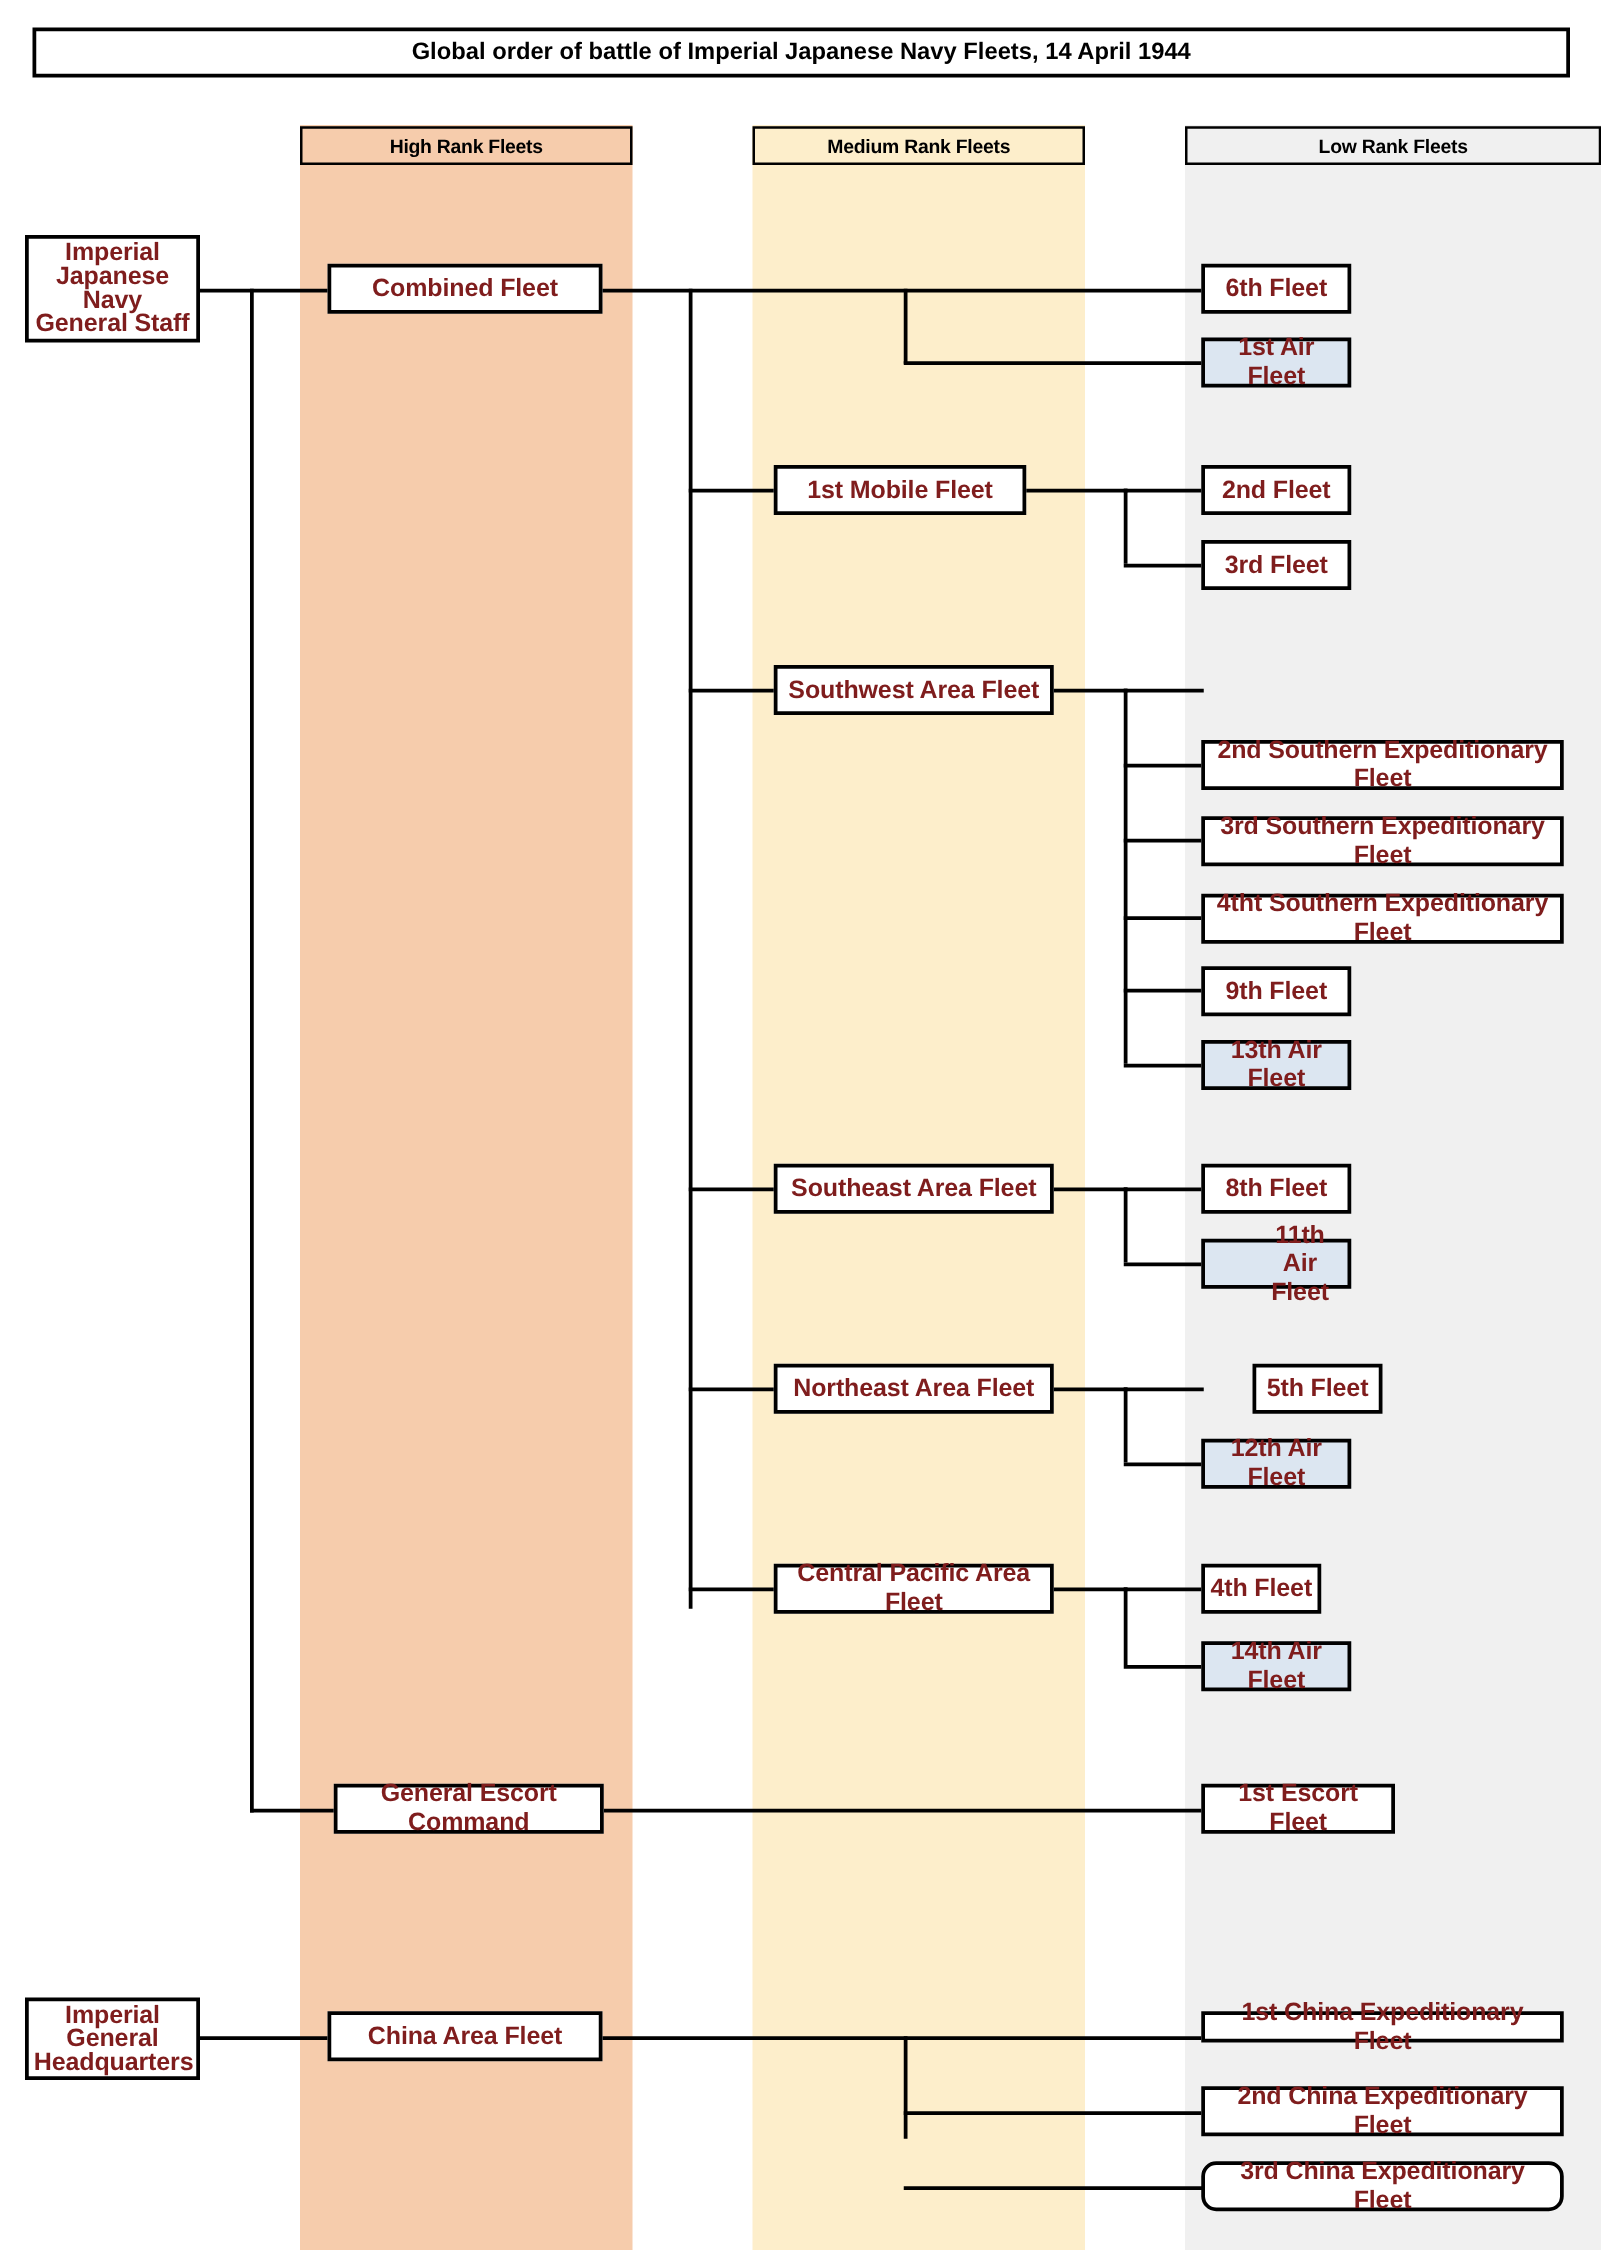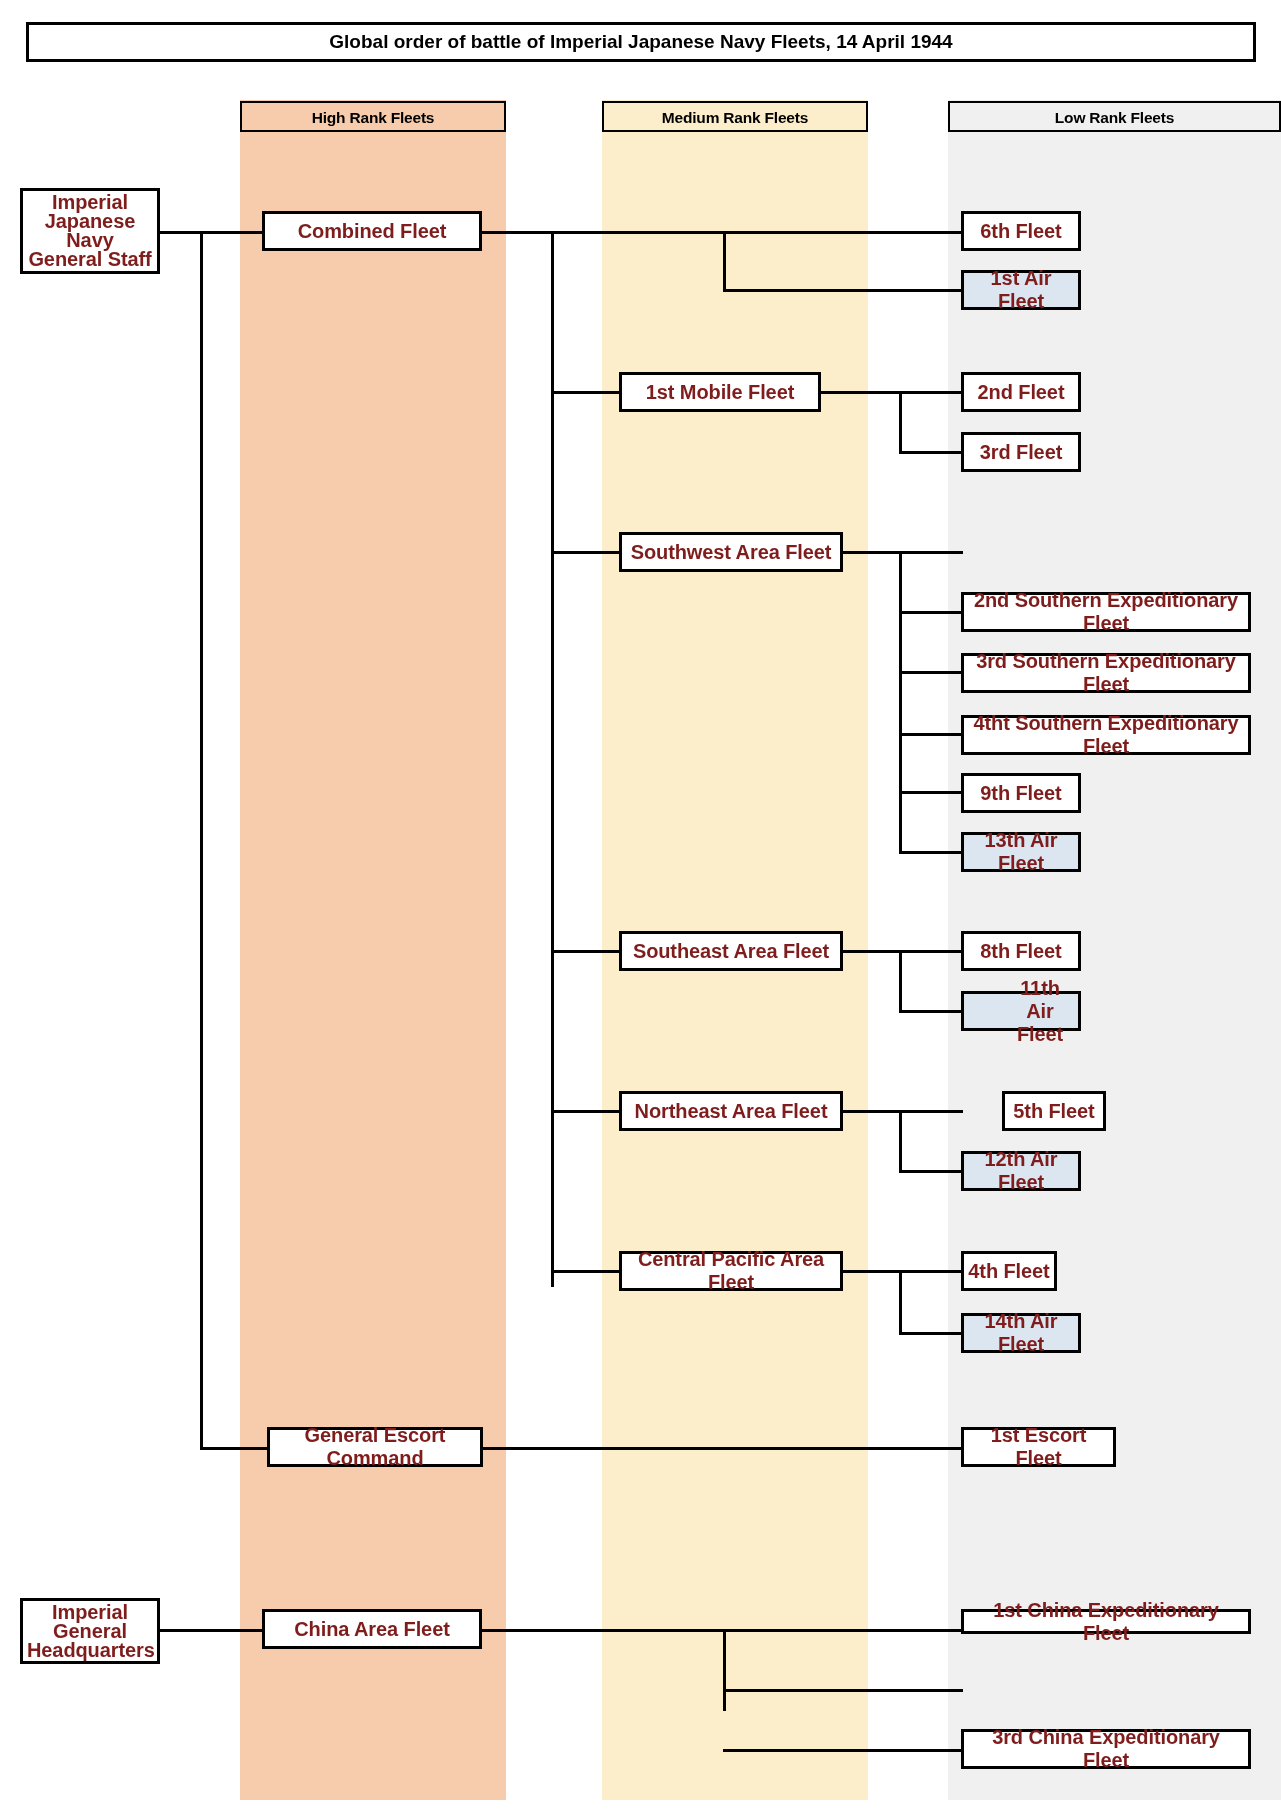--- a/index.html
+++ b/index.html
@@ -250,17 +250,20 @@
     <span class="ln">Imperial General</span>
     <span class="ln">Headquarters</span>
   </div>
 
   <div class="node" style="left:262px; top:1609px; width:220px; height:40px;">
     <span>China Area Fleet</span>
   </div>
   <div class="node" style="left:961px; top:1609px; width:290px; height:25px;">
     <span>1st China Expeditionary  Fleet</span>
   </div>
-  <div class="node" style="left:961px; top:1729px; width:290px; height:40px;">
+  <div class="node" style="left:961px; top:1669px; width:290px; height:40px;">
+    <span>2nd China Expeditionary  Fleet</span>
+  </div>
+  <div class="node" style="left:961px; top:1729px; width:290px; height:40px;border-radius:12px;">
     <span>3rd China Expeditionary  Fleet</span>
   </div>
 
 </div>
 
 </body></html>

